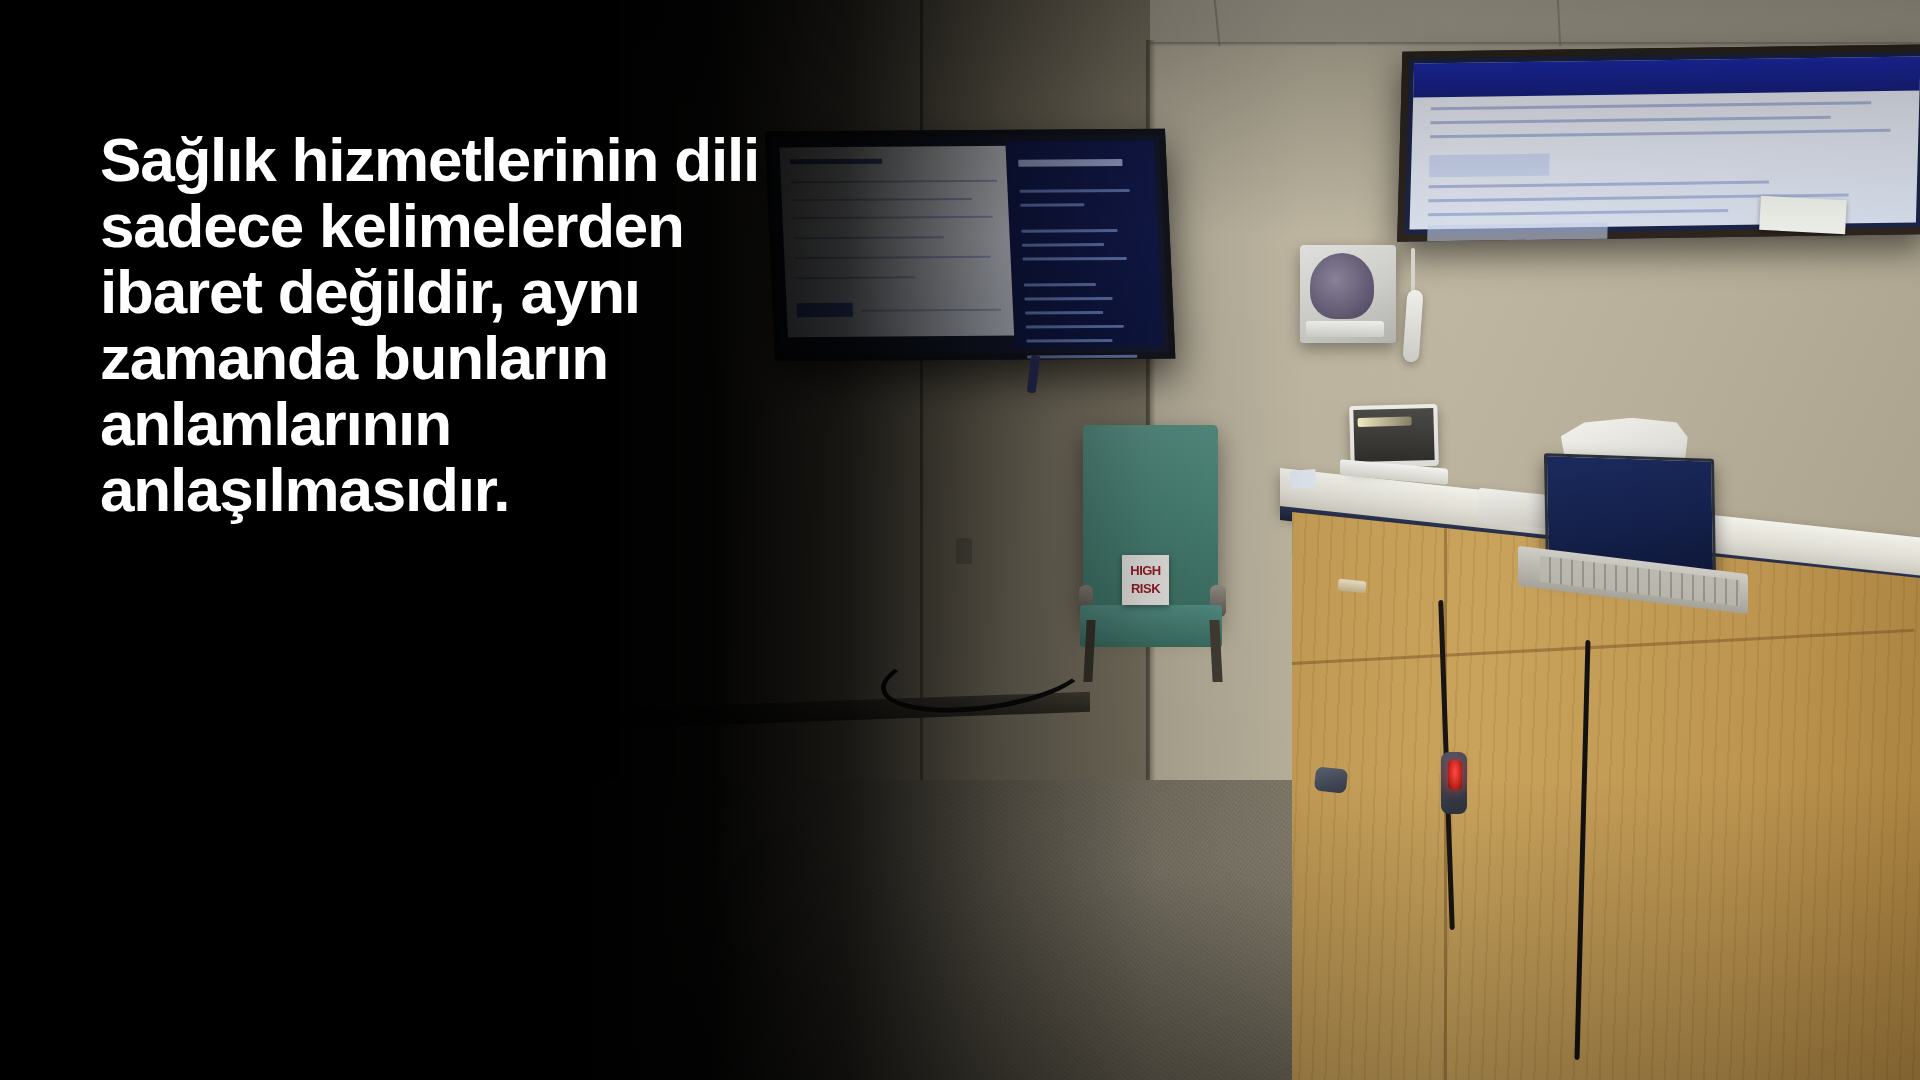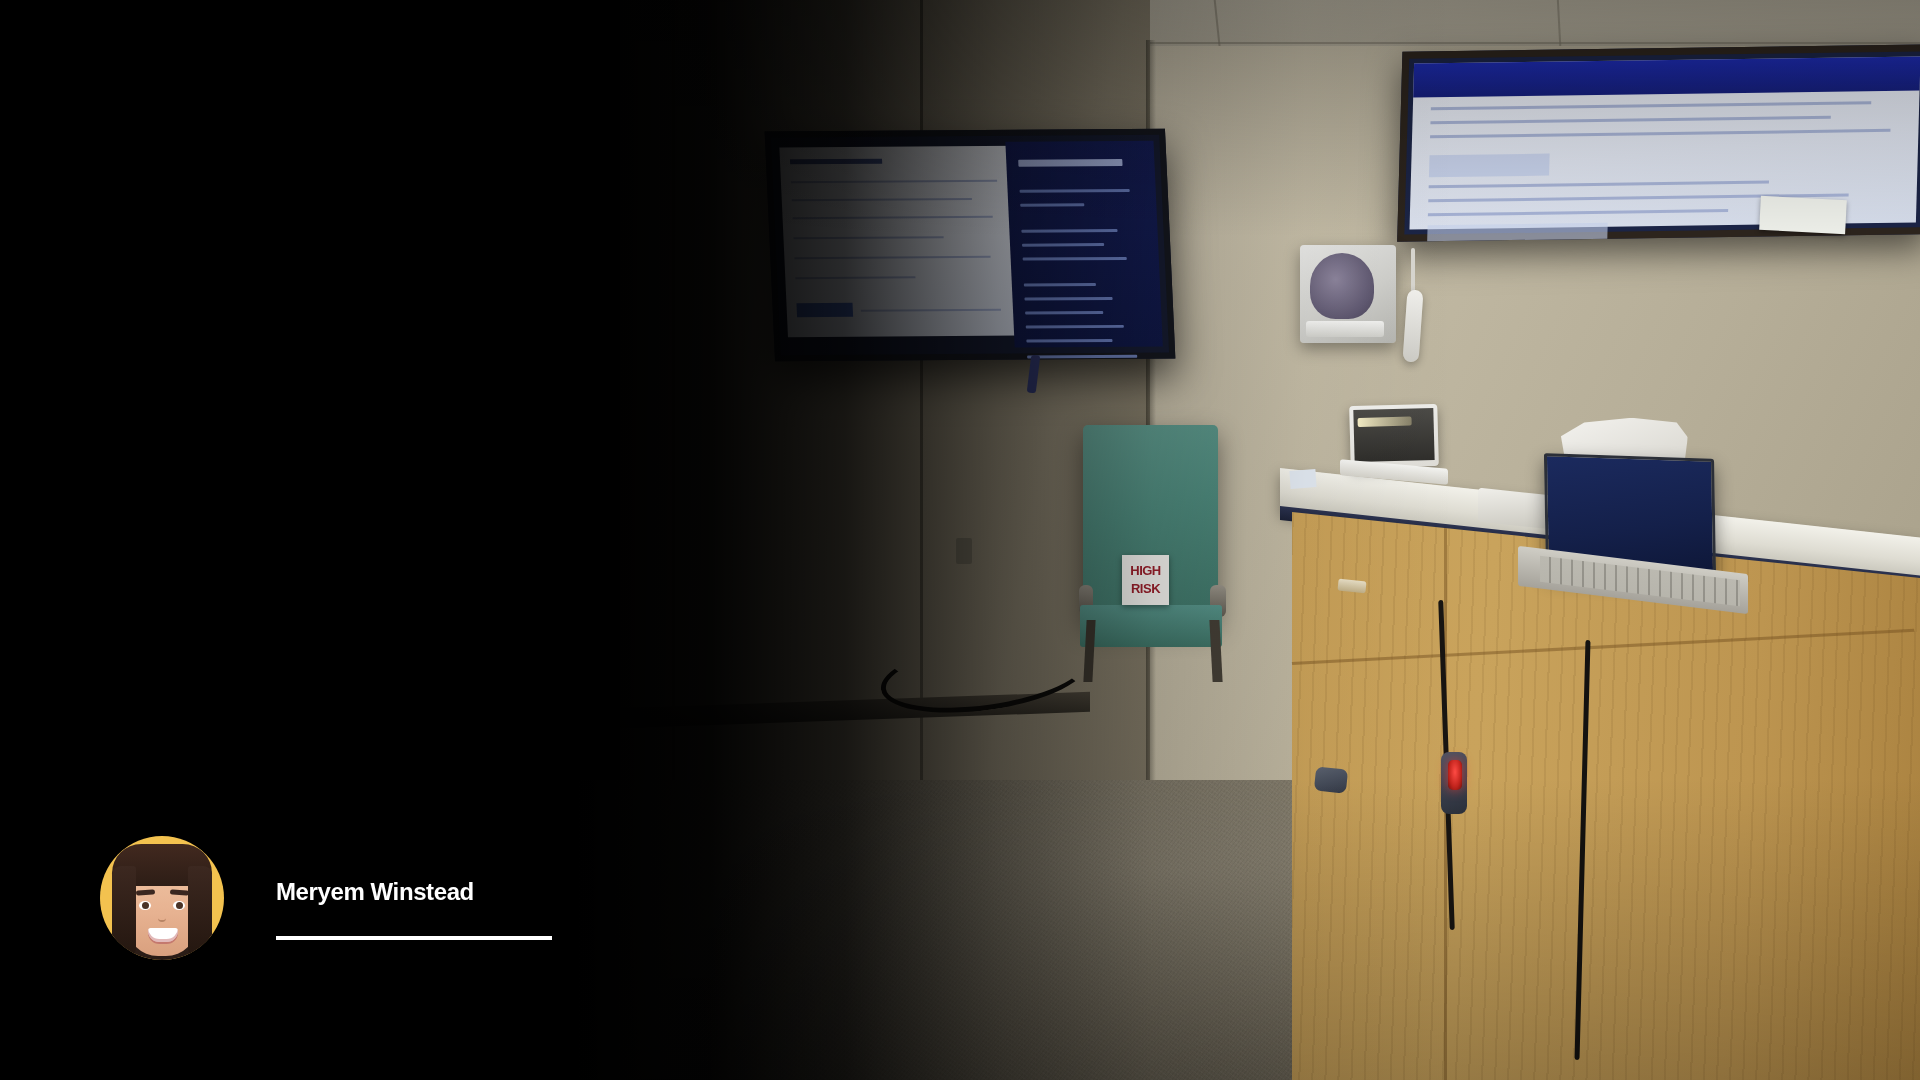--- a/index.html
+++ b/index.html
@@ -522,37 +522,22 @@
   <div class="led-body"></div>
   <div class="led-red"></div>
   <div class="floor-cable"></div>
 </div>
 
 <div id="overlay-scrim"></div>
 <div id="overlay-scrim-v"></div>
 
 <div id="content">
 
-
-
-  <div id="byline">
-    <div id="avatar">
-      <div class="av-hair"></div>
-      <div class="av-face"></div>
-      <div class="av-hairfront"></div>
-      <div class="av-hair-l"></div>
-      <div class="av-hair-r"></div>
-      <div class="av-brow" style="left:36px;top:54px;transform:rotate(-5deg);"></div>
-      <div class="av-brow" style="left:70px;top:54px;transform:rotate(5deg);"></div>
-      <div class="av-eye" style="left:39px;top:65px;">
-          <i></i>
-        </div>
-      <div class="av-eye" style="left:73px;top:65px;">
-          <i></i>
-        </div>
-      <div class="av-nose"></div>
-      <div class="av-mouth"></div>
-    </div>
-    <div id="author-name">Meryem Winstead</div>
-    <div id="author-rule"></div>
-  </div>
+  <h1 id="headline">Sağlık hizmetlerinin dili
+sadece kelimelerden
+ibaret değildir, aynı
+zamanda bunların
+anlamlarının
+anlaşılmasıdır.</h1>
+
+
 
 </div>
 
 </body></html>

